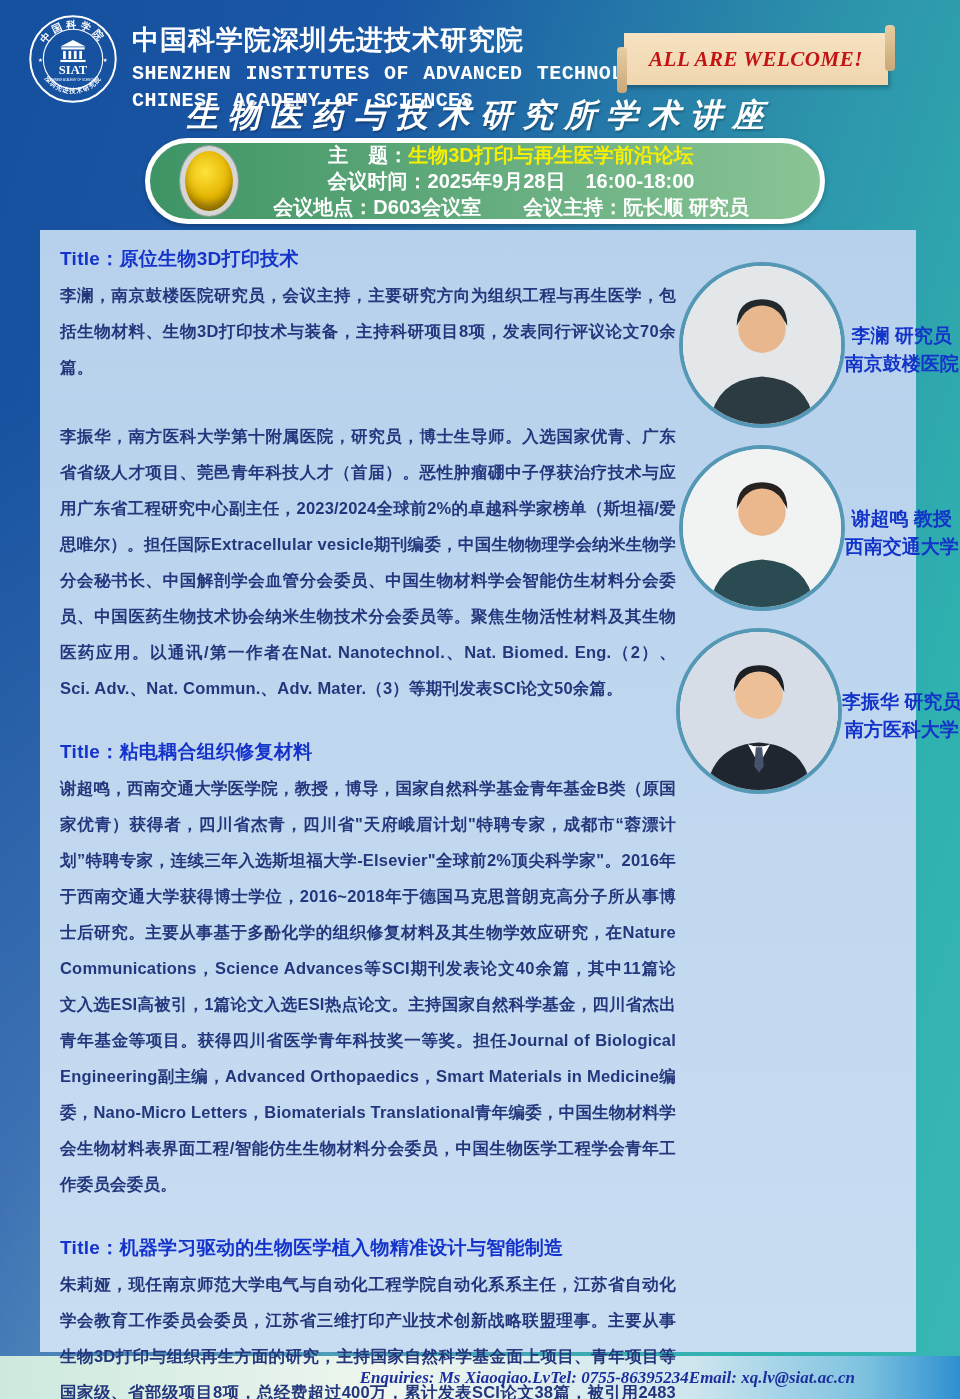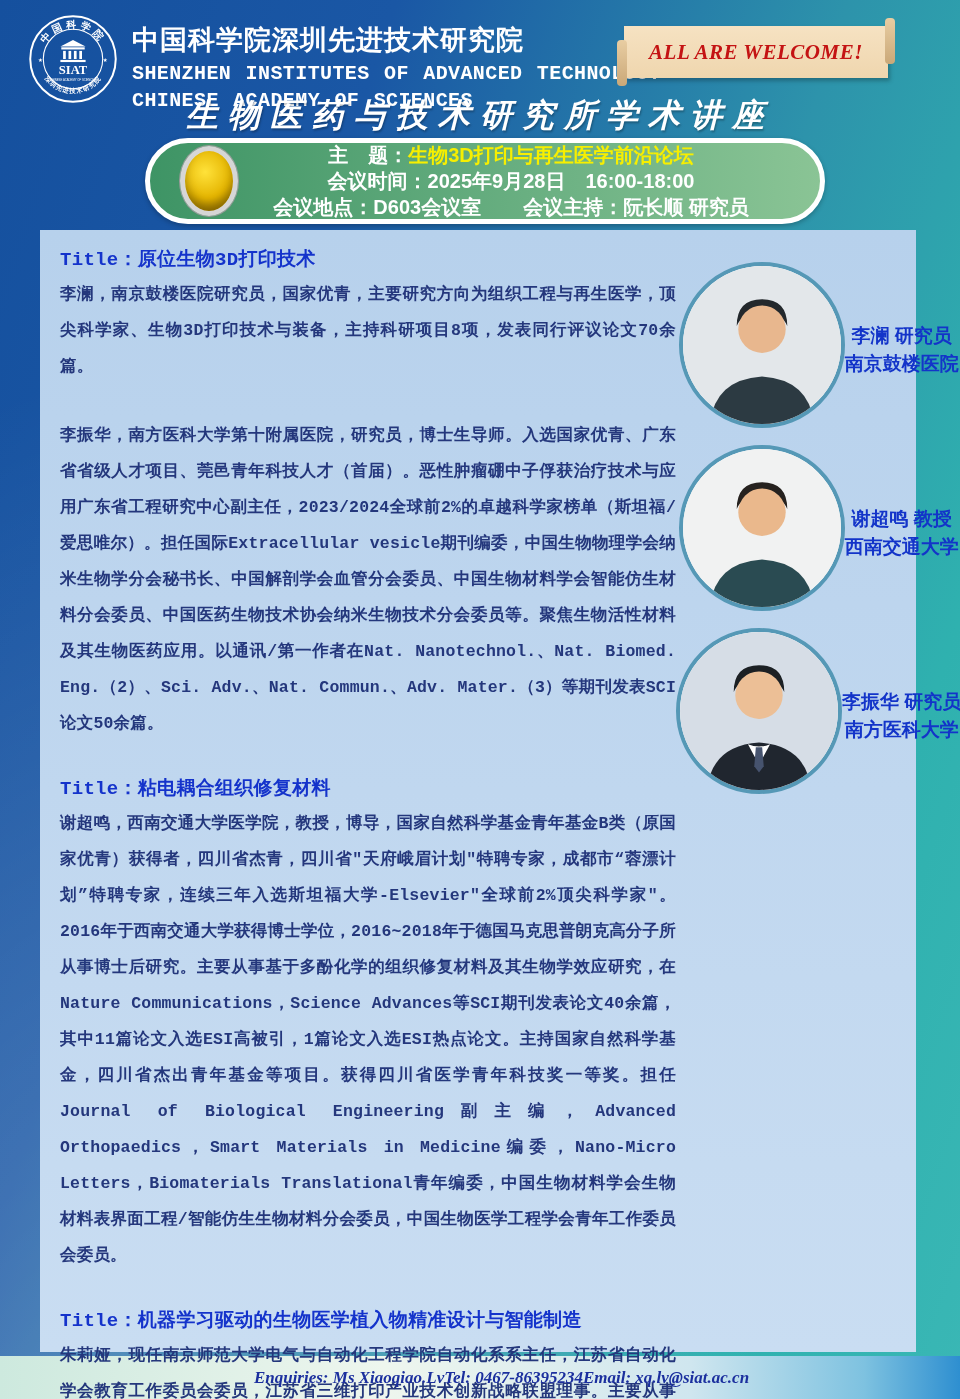--- a/index.html
+++ b/index.html
@@ -15,21 +15,21 @@
 
   
   .header { display:flex; align-items:flex-start; padding:14px 0 0 28px; height:92px; }
   .logo-wrap { width:90px; height:90px; flex:0 0 auto; }
   .logo-wrap svg { width:90px; height:90px; display:block; }
   .org-titles { margin-left:14px; color:#ffffff; padding-top:8px;font-family:Liberation Mono, monospace; }
   .org-cn { font-size:27px; font-weight:bold; letter-spacing:1px; }
   .org-en { font-size:20px; font-weight:bold; letter-spacing:0.4px; margin-top:4px; word-spacing:2px; }
 
   .welcome-scroll {
-    position:absolute; left:624px; top:26px; width:264px; height:52px;
+    position:absolute; left:624px; top:33px; width:264px; height:52px;
     background:linear-gradient(180deg,#f6e2c2,#efd6ae);
     display:flex; align-items:center; justify-content:center;
     box-shadow:2px 3px 4px rgba(0,0,0,0.25);
   }
   .welcome-scroll::before {
     content:""; position:absolute; left:-7px; bottom:-8px; width:10px; height:46px;
     background:linear-gradient(180deg,#e8cda2,#caa878); border-radius:4px;
   }
   .welcome-scroll::after {
     content:""; position:absolute; right:-7px; top:-8px; width:10px; height:46px;
@@ -67,21 +67,21 @@
   .meeting-lines .mline { font-size:20px; font-weight:bold; color:#ffffff; line-height:26px; white-space:nowrap; }
   .meeting-lines .topic { color:#f7ef00;margin-top:32px; }
   .meeting-lines .host-label { margin-left:42px; }
 
   
   .panel {
     margin:6px 0 0 40px; width:876px; height:1122px;
     background:linear-gradient(180deg,#b7d1ec,#c9ddf2);
     display:flex; padding:16px 12px 0 20px;
   }
-  .col-text { width:616px; flex:0 0 auto;font-family:Liberation Mono, monospace; }
+  .col-text { width:616px; flex:0 0 auto; }
   .section { margin-bottom:33px; }
   .sec-title { color:#1433cb; font-size:19px; font-weight:bold; margin-bottom:5px; letter-spacing:0.3px; }
   .sec-body {
     color:#24377c; font-size:16.5px; font-weight:600; line-height:36px;
     text-align:justify; letter-spacing:0.2px;
   }
 
   .col-photos {
     flex:1; display:flex; flex-direction:column; align-items:center;
     padding-top:16px; gap:17px;
@@ -91,21 +91,21 @@
     width:166px; height:166px; border-radius:50%; overflow:hidden;
     border:4px solid #5598b6; background:#ffffff; flex:0 0 auto;
   }
   .photo svg { width:100%; height:100%; display:block; }
   .caption { margin-top:9px; text-align:center; color:#1334c9; font-weight:bold; font-size:19px; line-height:28px; white-space:nowrap; }
 
   
   .footer {
     height:43px; margin-top:4px;
     background:linear-gradient(90deg,#cde9de 0%,#eef6ee 40%,#cfe6ef 72%,#7ec2e0 90%,#2e8fd0 100%);
-    display:flex; align-items:center; justify-content:center;
+    display:flex; align-items:center; justify-content:flex-end;
     padding:0 105px 0 148px;
     font-family:"Liberation Serif", serif; font-style:italic; font-weight:bold;
     color:#1b2f9e; font-size:17px;
   }
 </style>
 </head>
 <body>
 
 <div class="page">
 
@@ -164,21 +164,21 @@
         <span>会议地点：</span><span>D603会议室</span><span class="host-label">会议主持：</span><span>阮长顺 研究员</span>
       </div>
     </div>
   </div>
 
   <div class="panel">
 
     <div class="col-text">
       <div class="section">
         <div class="sec-title">Title：原位生物3D打印技术</div>
-        <div class="sec-body">李澜，南京鼓楼医院研究员，国家优青，主要研究方向为组织工程与再生医学，顶尖科学家、生物3D打印技术与装备，主持科研项目8项，发表同行评议论文70余篇。</div>
+        <div class="sec-body">李澜，南京鼓楼医院研究员，会议主持，主要研究方向为组织工程与再生医学，包括生物材料、生物3D打印技术与装备，主持科研项目8项，发表同行评议论文70余篇。</div>
       </div>
       <div class="section">
         <div class="sec-body">李振华，南方医科大学第十附属医院，研究员，博士生导师。入选国家优青、广东省省级人才项目、莞邑青年科技人才（首届）。恶性肿瘤硼中子俘获治疗技术与应用广东省工程研究中心副主任，2023/2024全球前2%的卓越科学家榜单（斯坦福/爱思唯尔）。担任国际Extracellular vesicle期刊编委，中国生物物理学会纳米生物学分会秘书长、中国解剖学会血管分会委员、中国生物材料学会智能仿生材料分会委员、中国医药生物技术协会纳米生物技术分会委员等。聚焦生物活性材料及其生物医药应用。以通讯/第一作者在Nat. Nanotechnol.、Nat. Biomed. Eng.（2）、Sci. Adv.、Nat. Commun.、Adv. Mater.（3）等期刊发表SCI论文50余篇。</div>
       </div>
       <div class="section">
         <div class="sec-title">Title：粘电耦合组织修复材料</div>
         <div class="sec-body">谢超鸣，西南交通大学医学院，教授，博导，国家自然科学基金青年基金B类（原国家优青）获得者，四川省杰青，四川省"天府峨眉计划"特聘专家，成都市“蓉漂计划”特聘专家，连续三年入选斯坦福大学-Elsevier"全球前2%顶尖科学家"。2016年于西南交通大学获得博士学位，2016~2018年于德国马克思普朗克高分子所从事博士后研究。主要从事基于多酚化学的组织修复材料及其生物学效应研究，在Nature Communications，Science Advances等SCI期刊发表论文40余篇，其中11篇论文入选ESI高被引，1篇论文入选ESI热点论文。主持国家自然科学基金，四川省杰出青年基金等项目。获得四川省医学青年科技奖一等奖。担任Journal of Biological Engineering副主编，Advanced Orthopaedics，Smart Materials in Medicine编委，Nano-Micro Letters，Biomaterials Translational青年编委，中国生物材料学会生物材料表界面工程/智能仿生生物材料分会委员，中国生物医学工程学会青年工作委员会委员。</div>
       </div>
       <div class="section">
         <div class="sec-title">Title：机器学习驱动的生物医学植入物精准设计与智能制造</div>
@@ -235,17 +235,17 @@
           <div>南方医科大学</div>
         </div>
       </div>
 
 
     </div>
   </div>
 
   <div class="footer">
     <span>Enquiries: Ms Xiaoqiao.Lv</span>
-    <span>Tel: 0467-86395234</span>
+    <span>Tel: 0755-86395234</span>
     <span>Email: xq.lv@siat.ac.cn</span>
   </div>
 
 </div>
 
 </body></html>

